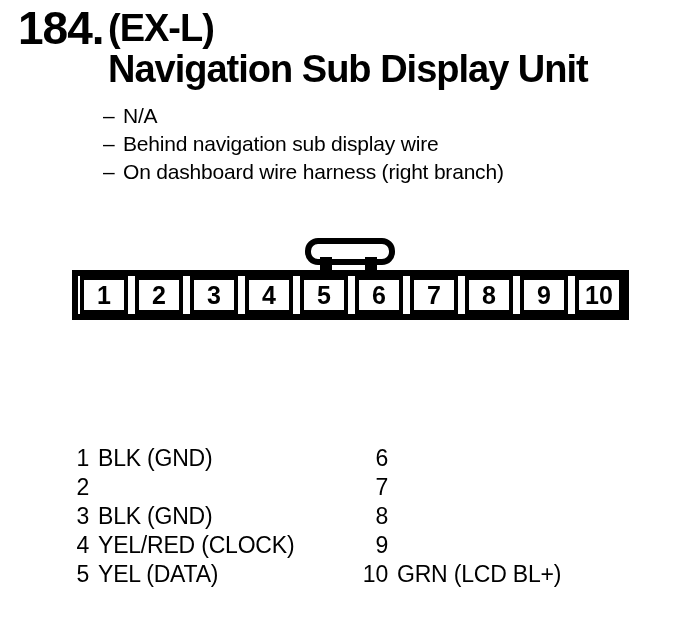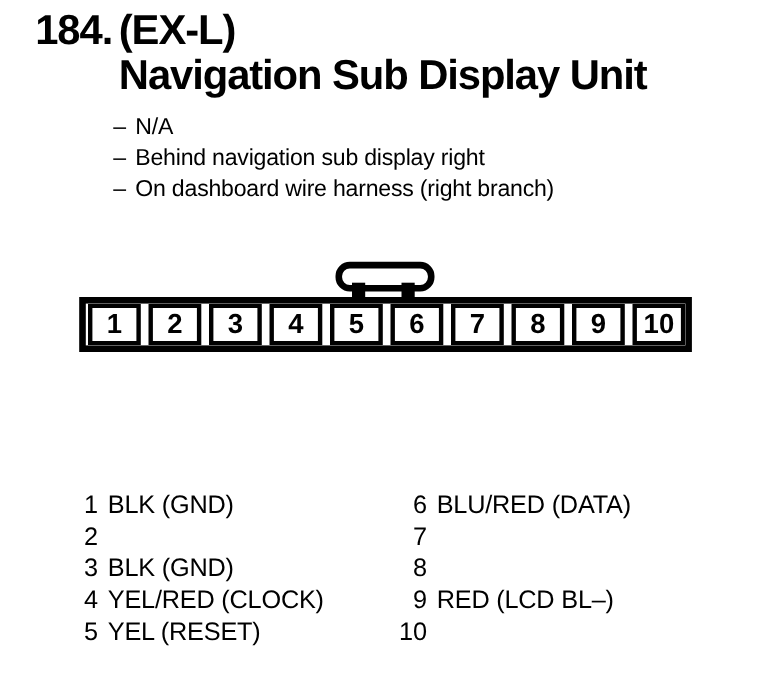--- a/index.html
+++ b/index.html
@@ -9,22 +9,22 @@
     height: 624px;
     background: #ffffff;
     color: #000000;
     font-family: "Liberation Sans", "DejaVu Sans", sans-serif;
     overflow: hidden;
   }
 
   
   .title-num {
     position: absolute;
-    left: 32px; top: 8px;
-    font-size: 38px;
+    left: 18px; top: 8px;
+    font-size: 46px;
     font-weight: bold;
     letter-spacing: -1px;
     line-height: 41px;
   }
   .title-lines {
     position: absolute;
     left: 108px; top: 8px;
     font-size: 38px;
     font-weight: bold;
     letter-spacing: -1px;
@@ -107,21 +107,21 @@
     <div>Navigation Sub Display Unit</div>
   </div>
 
   <div class="notes">
     <div class="note-row">
       <span class="note-dash">–</span>
       <span class="note-text">N/A</span>
     </div>
     <div class="note-row">
       <span class="note-dash">–</span>
-      <span class="note-text">Behind navigation sub display right</span>
+      <span class="note-text">Behind navigation sub display wire</span>
     </div>
     <div class="note-row">
       <span class="note-dash">–</span>
       <span class="note-text">On dashboard wire harness (right branch)</span>
     </div>
   </div>
 
   <svg class="latch-svg" viewBox="0 0 110 44">
     <rect x="13" y="9" width="84" height="21" rx="10" fill="#ffffff" stroke="#000000" stroke-width="6"></rect>
     <rect x="25" y="25" width="12" height="19" fill="#000000"></rect>
@@ -151,37 +151,36 @@
     <div class="pin-row">
       <span class="pin-num">3</span>
       <span class="pin-label">BLK (GND)</span>
     </div>
     <div class="pin-row">
       <span class="pin-num">4</span>
       <span class="pin-label">YEL/RED (CLOCK)</span>
     </div>
     <div class="pin-row">
       <span class="pin-num">5</span>
-      <span class="pin-label">YEL (RESET)</span>
+      <span class="pin-label">YEL (DATA)</span>
     </div>
   </div>
 
   <div class="pin-col pin-col-right">
     <div class="pin-row">
       <span class="pin-num">6</span>
-      <span class="pin-label">BLU/RED (DATA)</span>
     </div>
     <div class="pin-row">
       <span class="pin-num">7</span>
     </div>
     <div class="pin-row">
       <span class="pin-num">8</span>
     </div>
     <div class="pin-row">
       <span class="pin-num">9</span>
-      <span class="pin-label">RED (LCD BL–)</span>
     </div>
     <div class="pin-row">
       <span class="pin-num">10</span>
+      <span class="pin-label">GRN (LCD BL+)</span>
     </div>
   </div>
 
 </div>
 
 </body></html>

